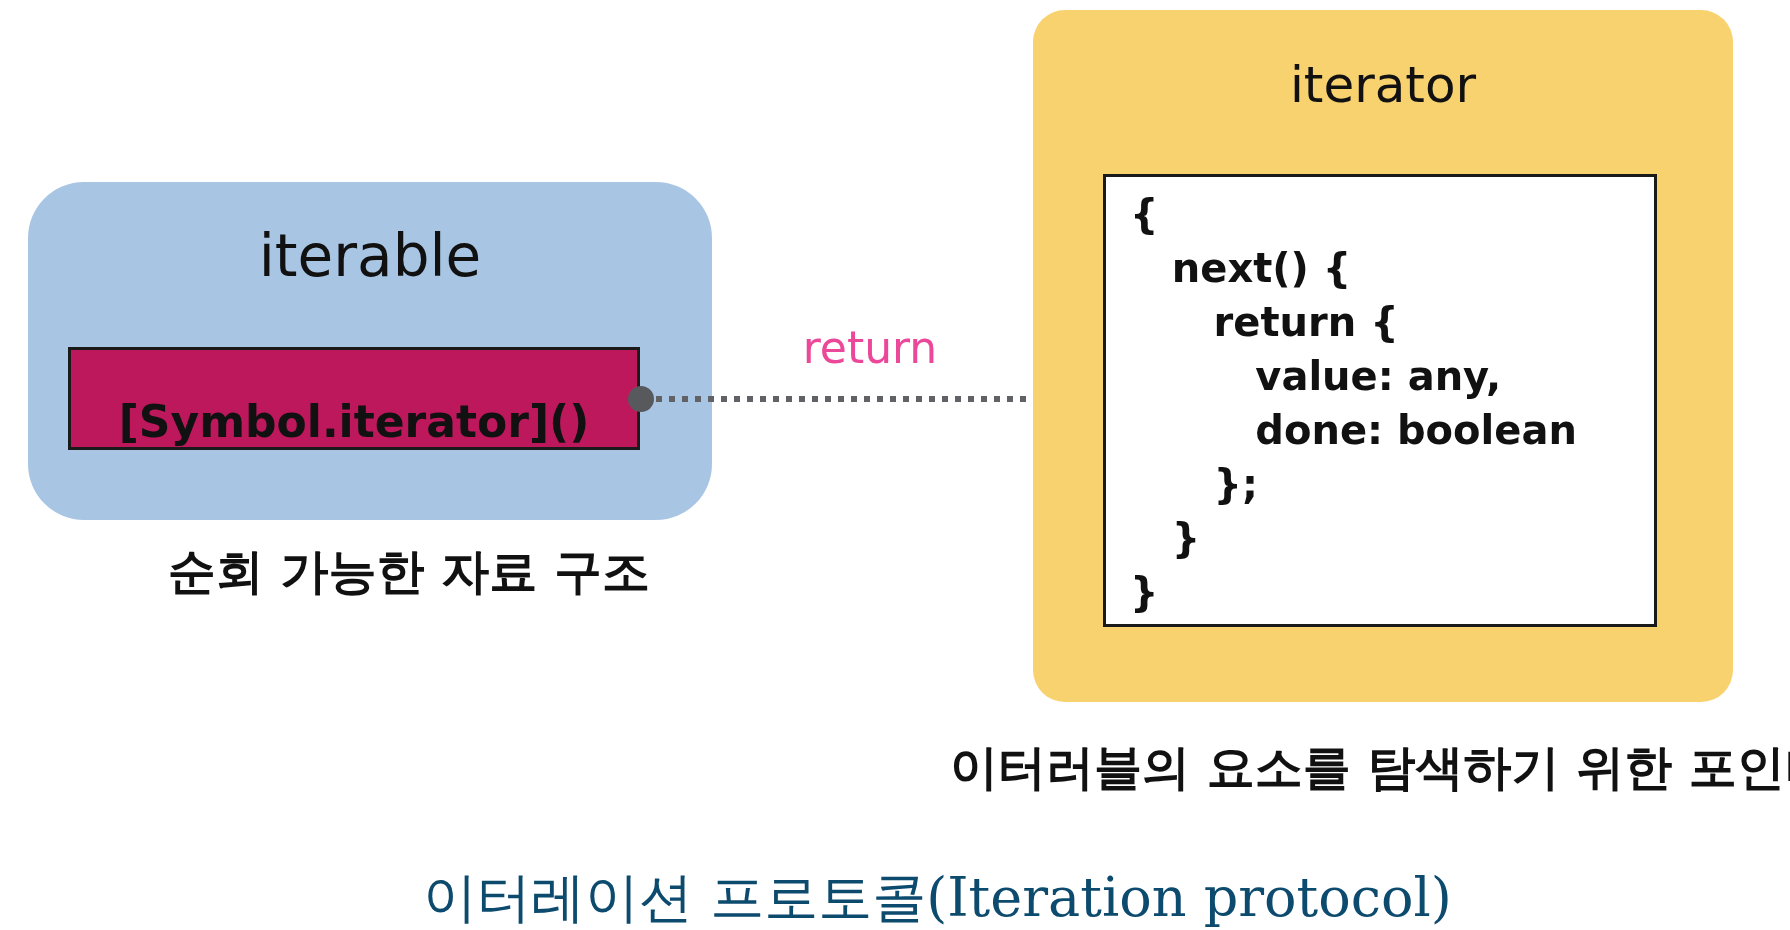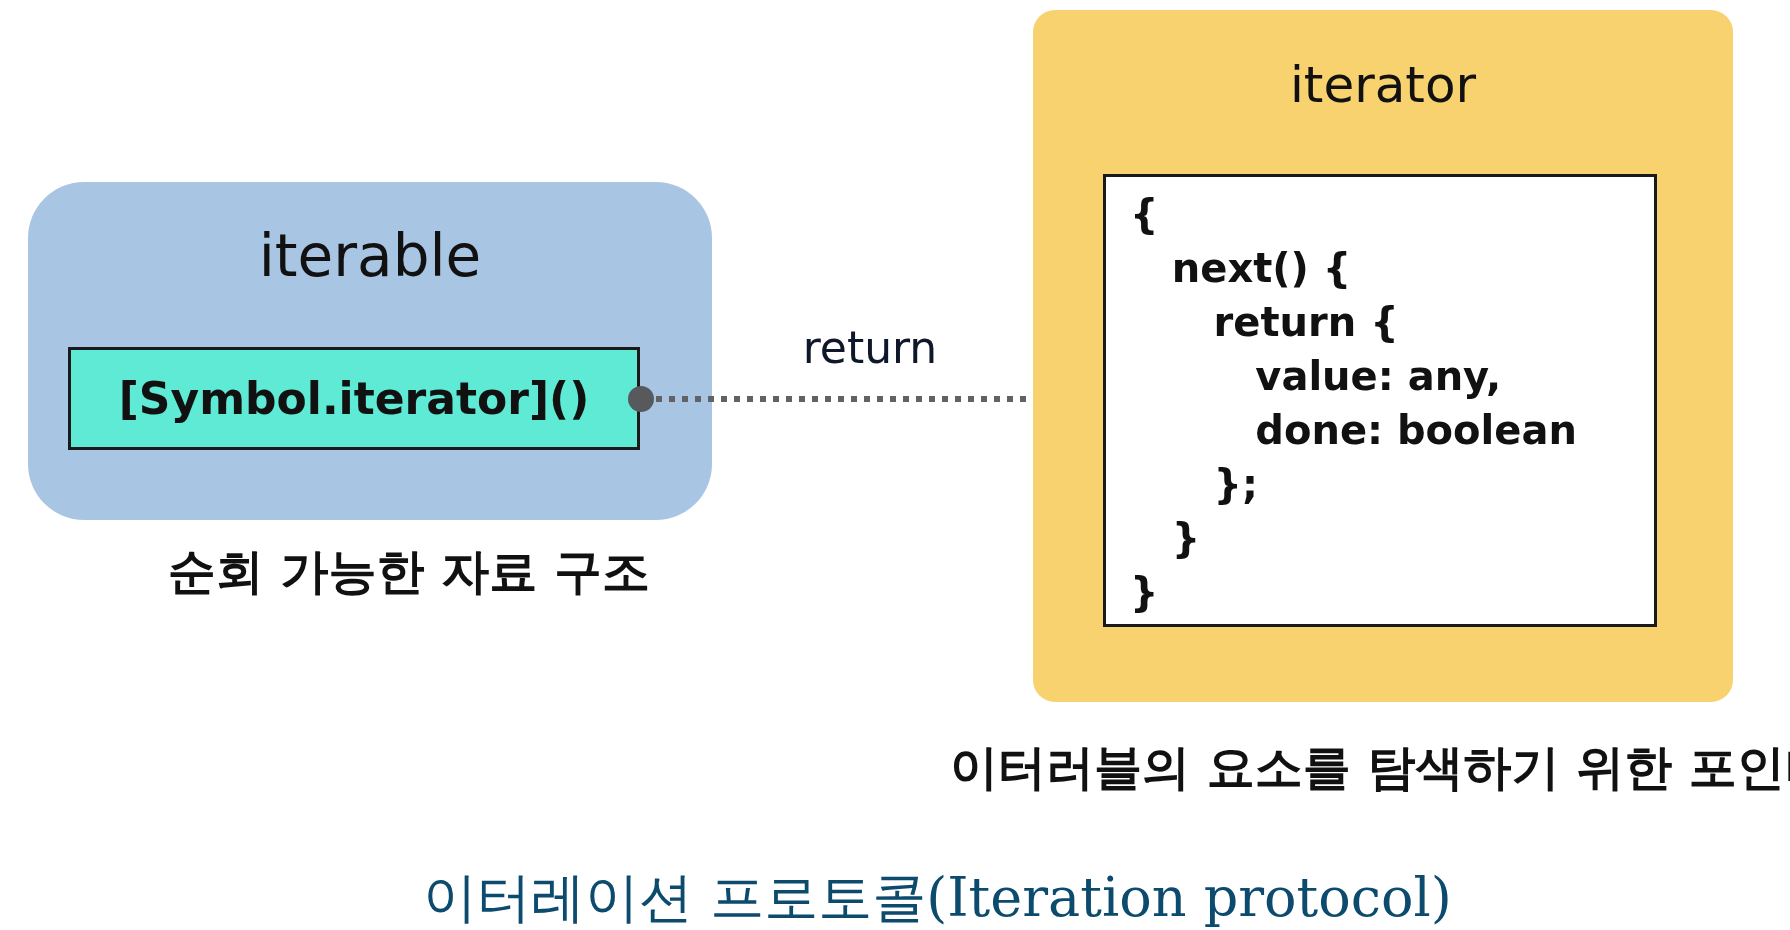--- a/index.html
+++ b/index.html
@@ -29,25 +29,25 @@
     left: 0; top: 40px; width: 100%;
     text-align: center;
     font-size: 58px;
     font-weight: 400;
     color: #111111;
   }
   .method-box {
     position: absolute;
     left: 40px; top: 165px;
     width: 572px; height: 103px;
-    background: #5eead4;
+    background: #be185d;
     border: 3px solid #1a1a1a;
     box-sizing: border-box;
     display: flex;
-    align-items: center;
+    align-items: flex-end;
     justify-content: center;
   }
   .method-text {
     font-size: 44px;
     font-weight: bold;
     color: #111111;
     white-space: nowrap;
   }
   .iterable-caption {
     position: absolute;
@@ -82,30 +82,30 @@
     border-top: 17px solid transparent;
     border-bottom: 17px solid transparent;
   }
   .return-label {
     position: absolute;
     left: 770px; top: 322px;
     width: 200px;
     text-align: center;
     font-size: 44px;
     font-weight: 400;
-    color: #0f172a;
+    color: #ec4899;
   }
 
   
   .iterator-box {
     position: absolute;
     left: 1033px; top: 10px;
     width: 700px; height: 692px;
     background: #f8d26e;
-    border-radius: 22px;
+    border-radius: 32px;
   }
   .iterator-title {
     position: absolute;
     left: 0; top: 46px; width: 100%;
     text-align: center;
     font-size: 50px;
     font-weight: 400;
     color: #111111;
   }
   .code-box {

